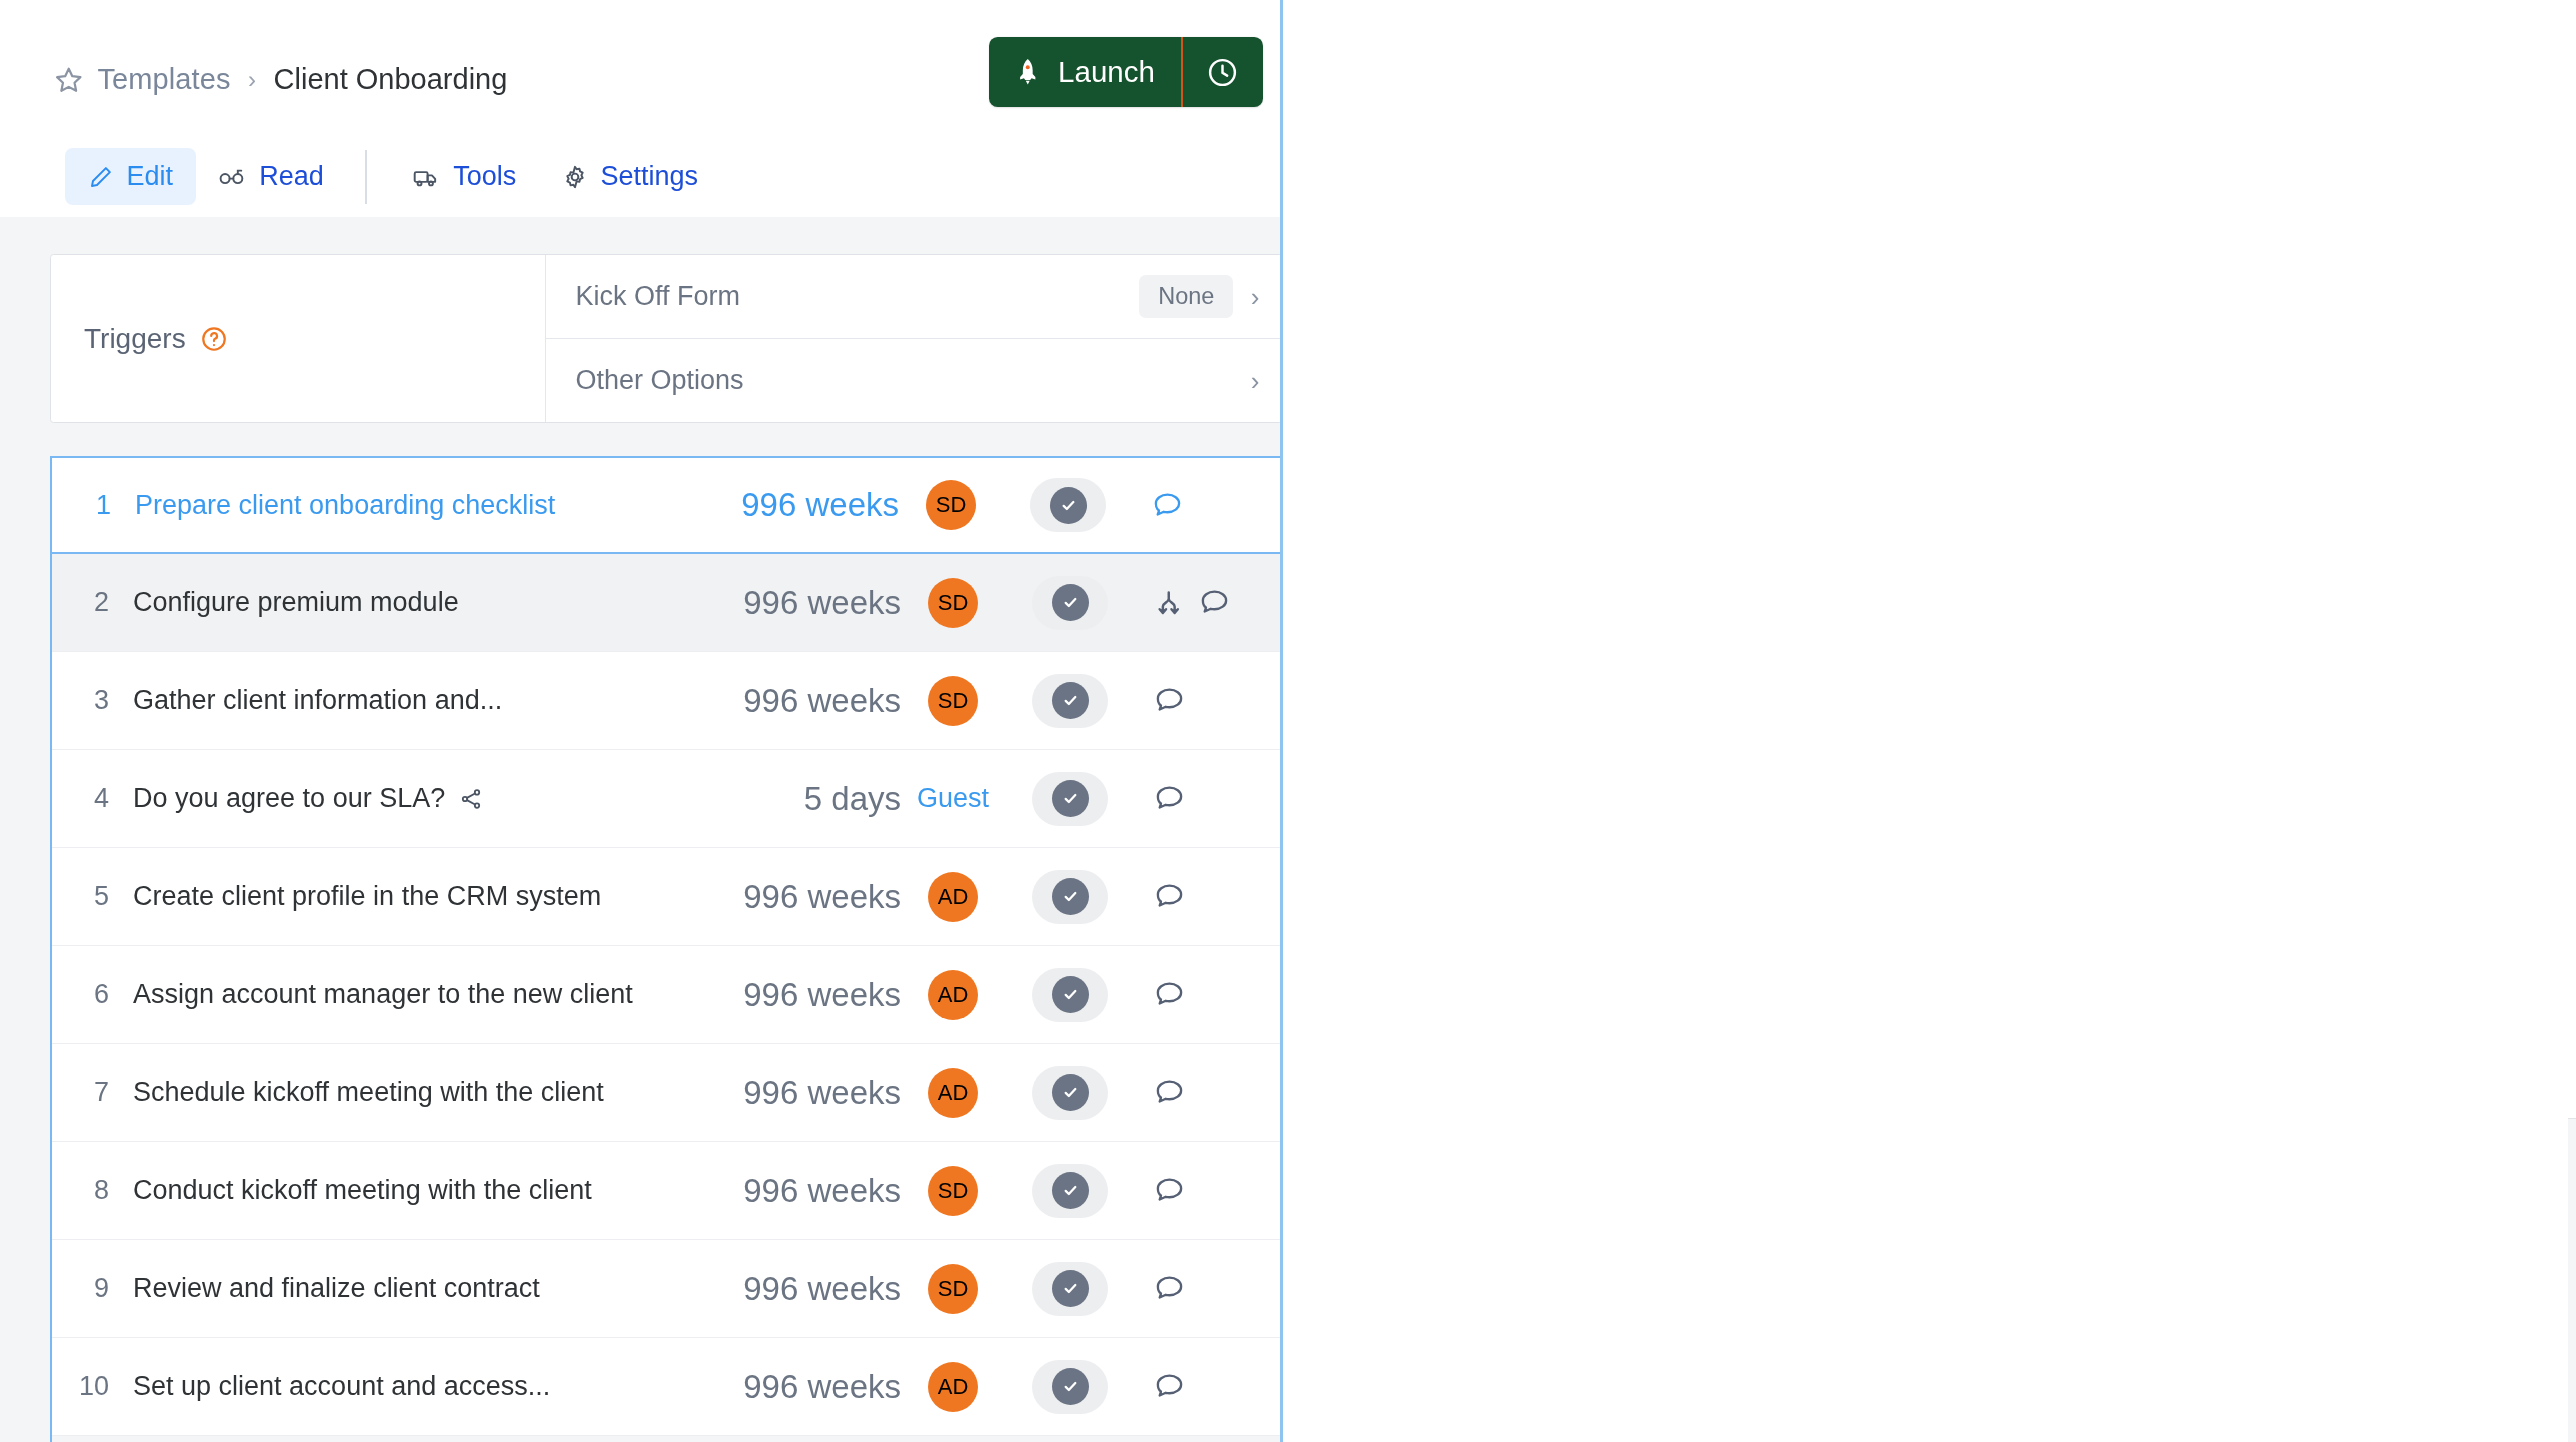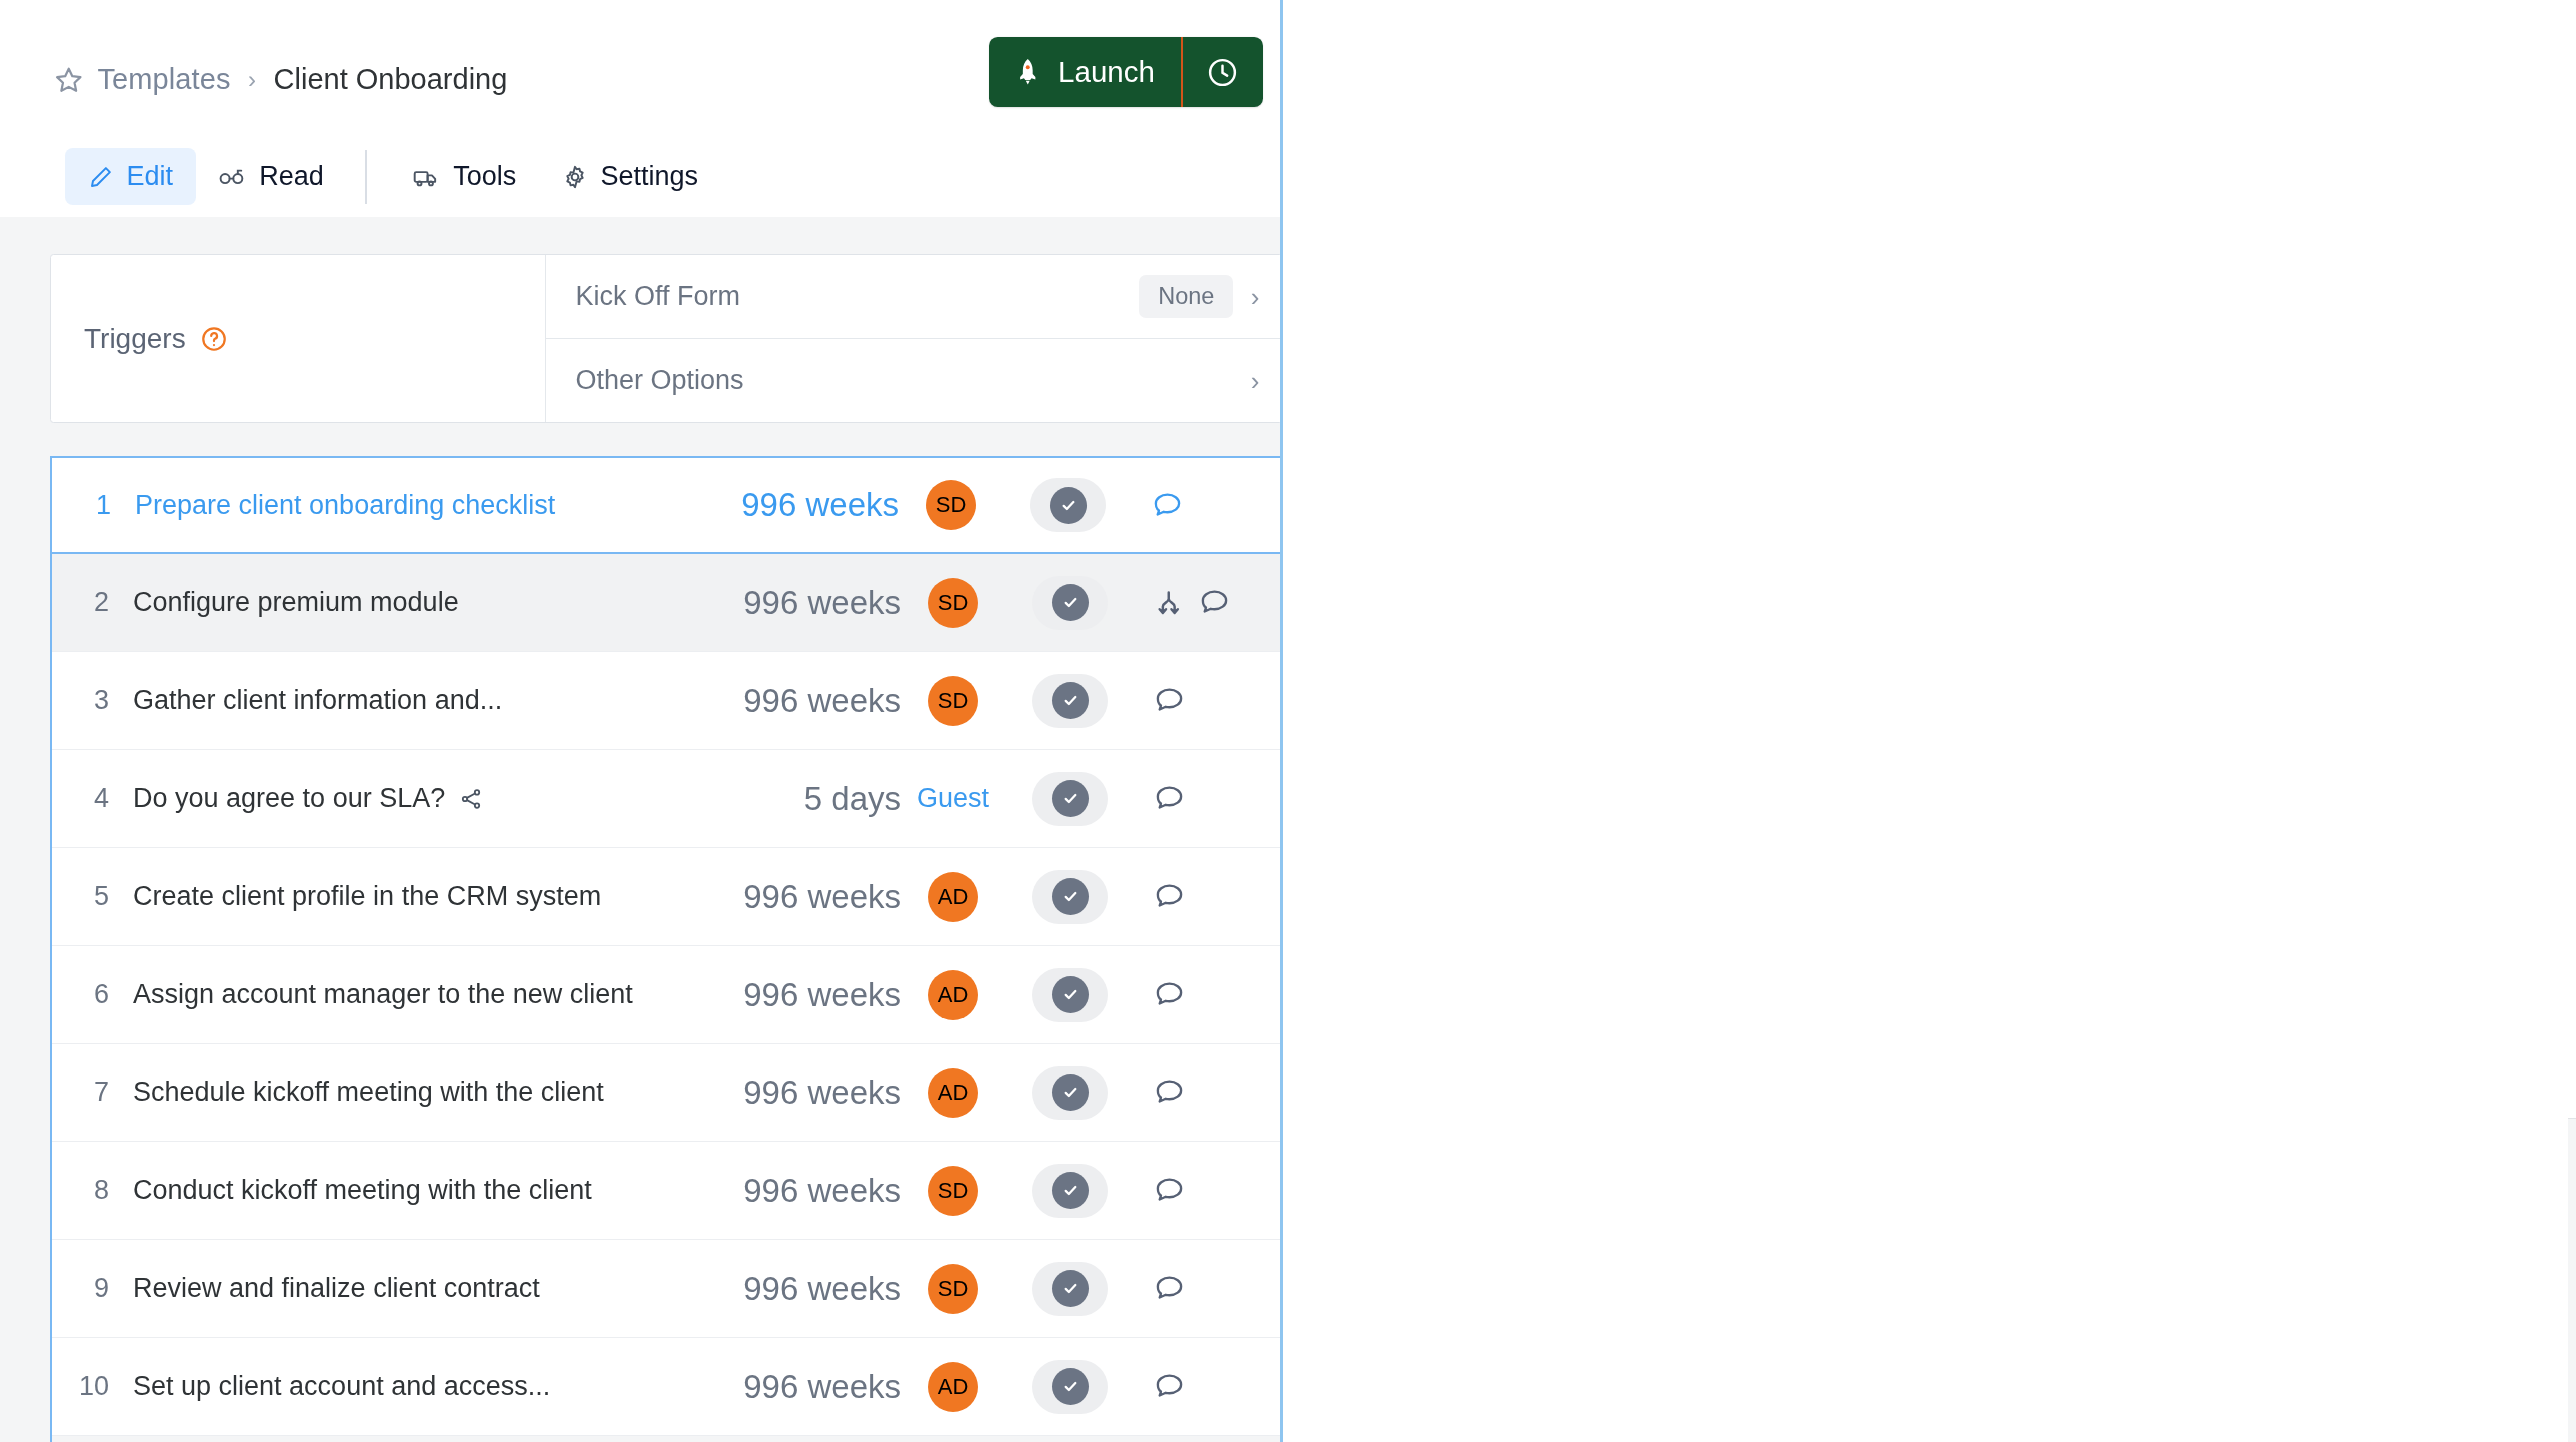--- a/index.html
+++ b/index.html
@@ -60,21 +60,21 @@
   .clock-icon { width: 33px; height: 33px; display: block; }
 
   
   .tabbar {
     position: absolute; left: 16px; top: 135px; width: 1283px; height: 83px;
     display: flex; align-items: center; padding-left: 49px; gap: 0;
   }
   .tab {
     display: flex; align-items: center; gap: 13px;
     height: 57px; padding: 0 22.6px; border-radius: 7.8px;
-    font-size: 27px; color: #0f172a; white-space: nowrap;
+    font-size: 27px; color: #1d4ed8; white-space: nowrap;
   }
   .tab.active { background: #e8f2fe; color: #2b8cf0; }
   .tab svg { display: block; }
   .tab-sep { width: 1.7px; height: 54px; background: #d9dee5; margin: 0 22.6px 0 19px; }
 
   
   .content-area {
     position: absolute; left: 0; top: 217px;
     width: 1283px; height: 1225px; background: #f4f5f6;
     padding-left: 50px;

